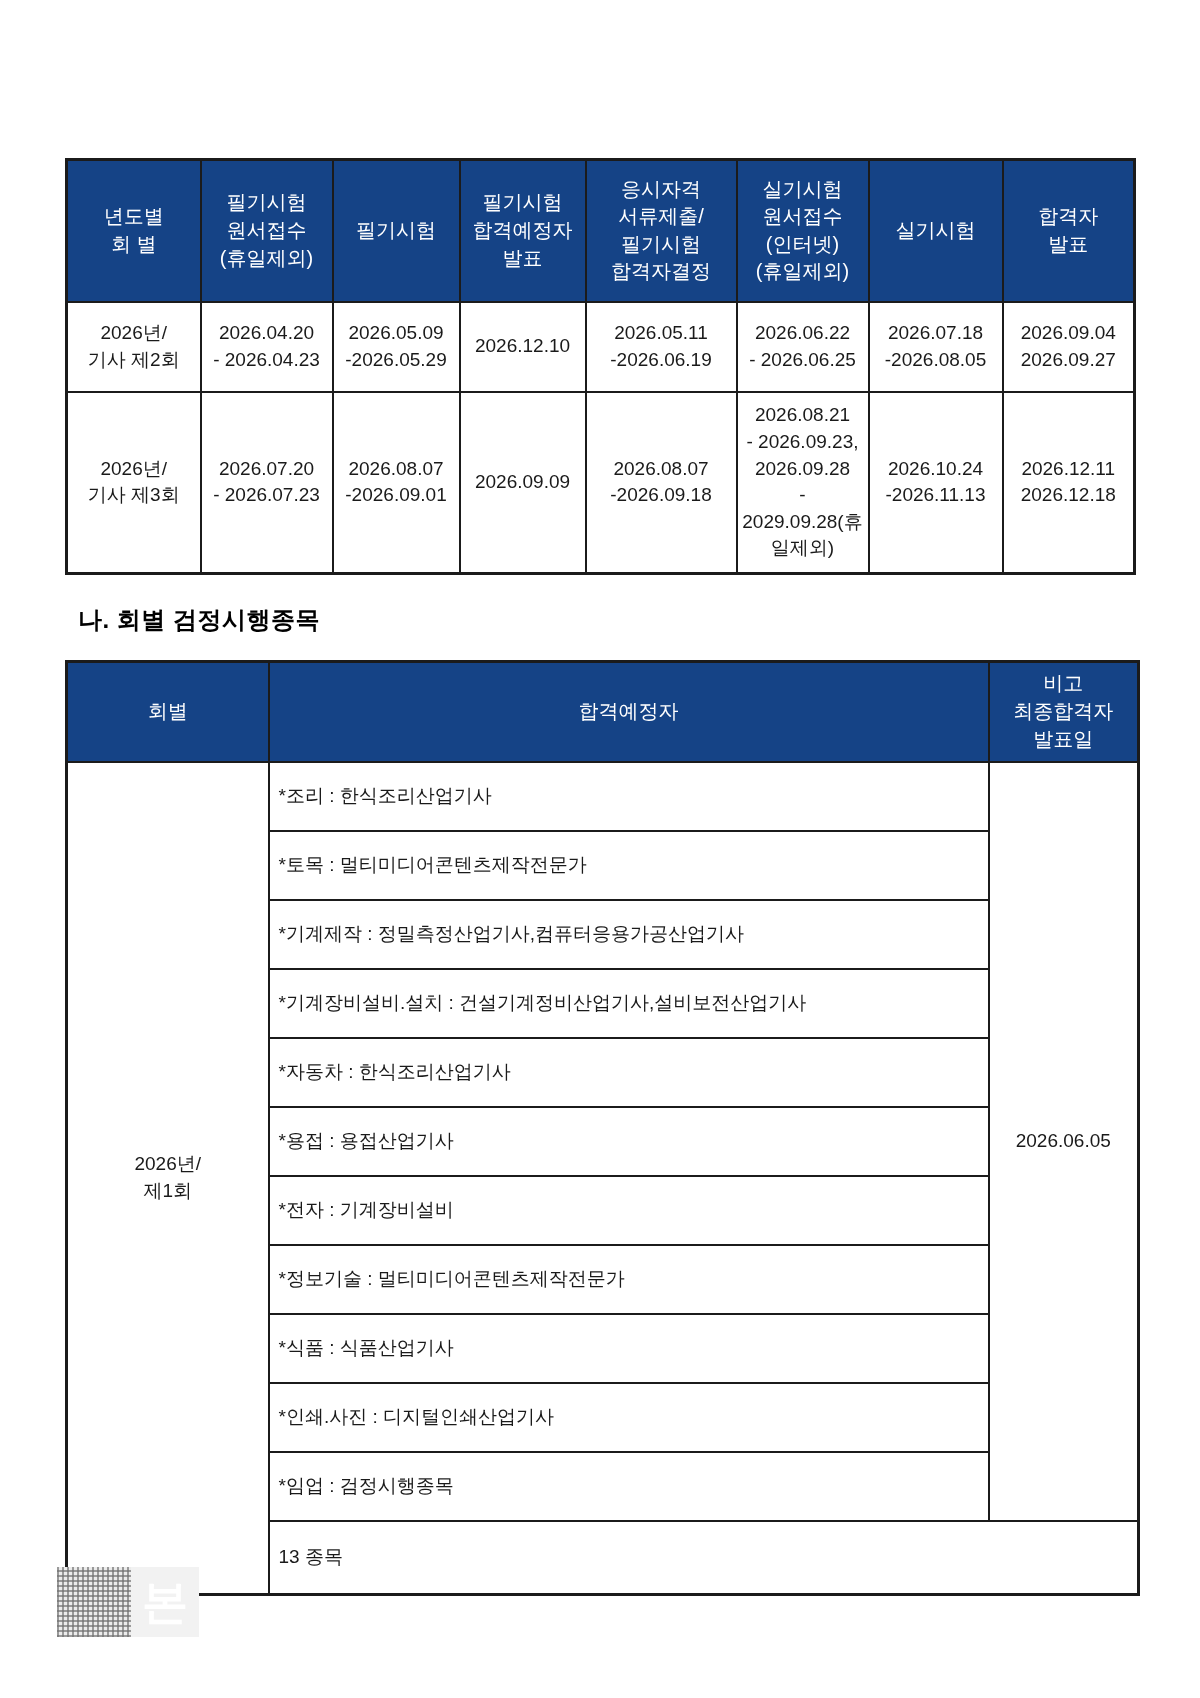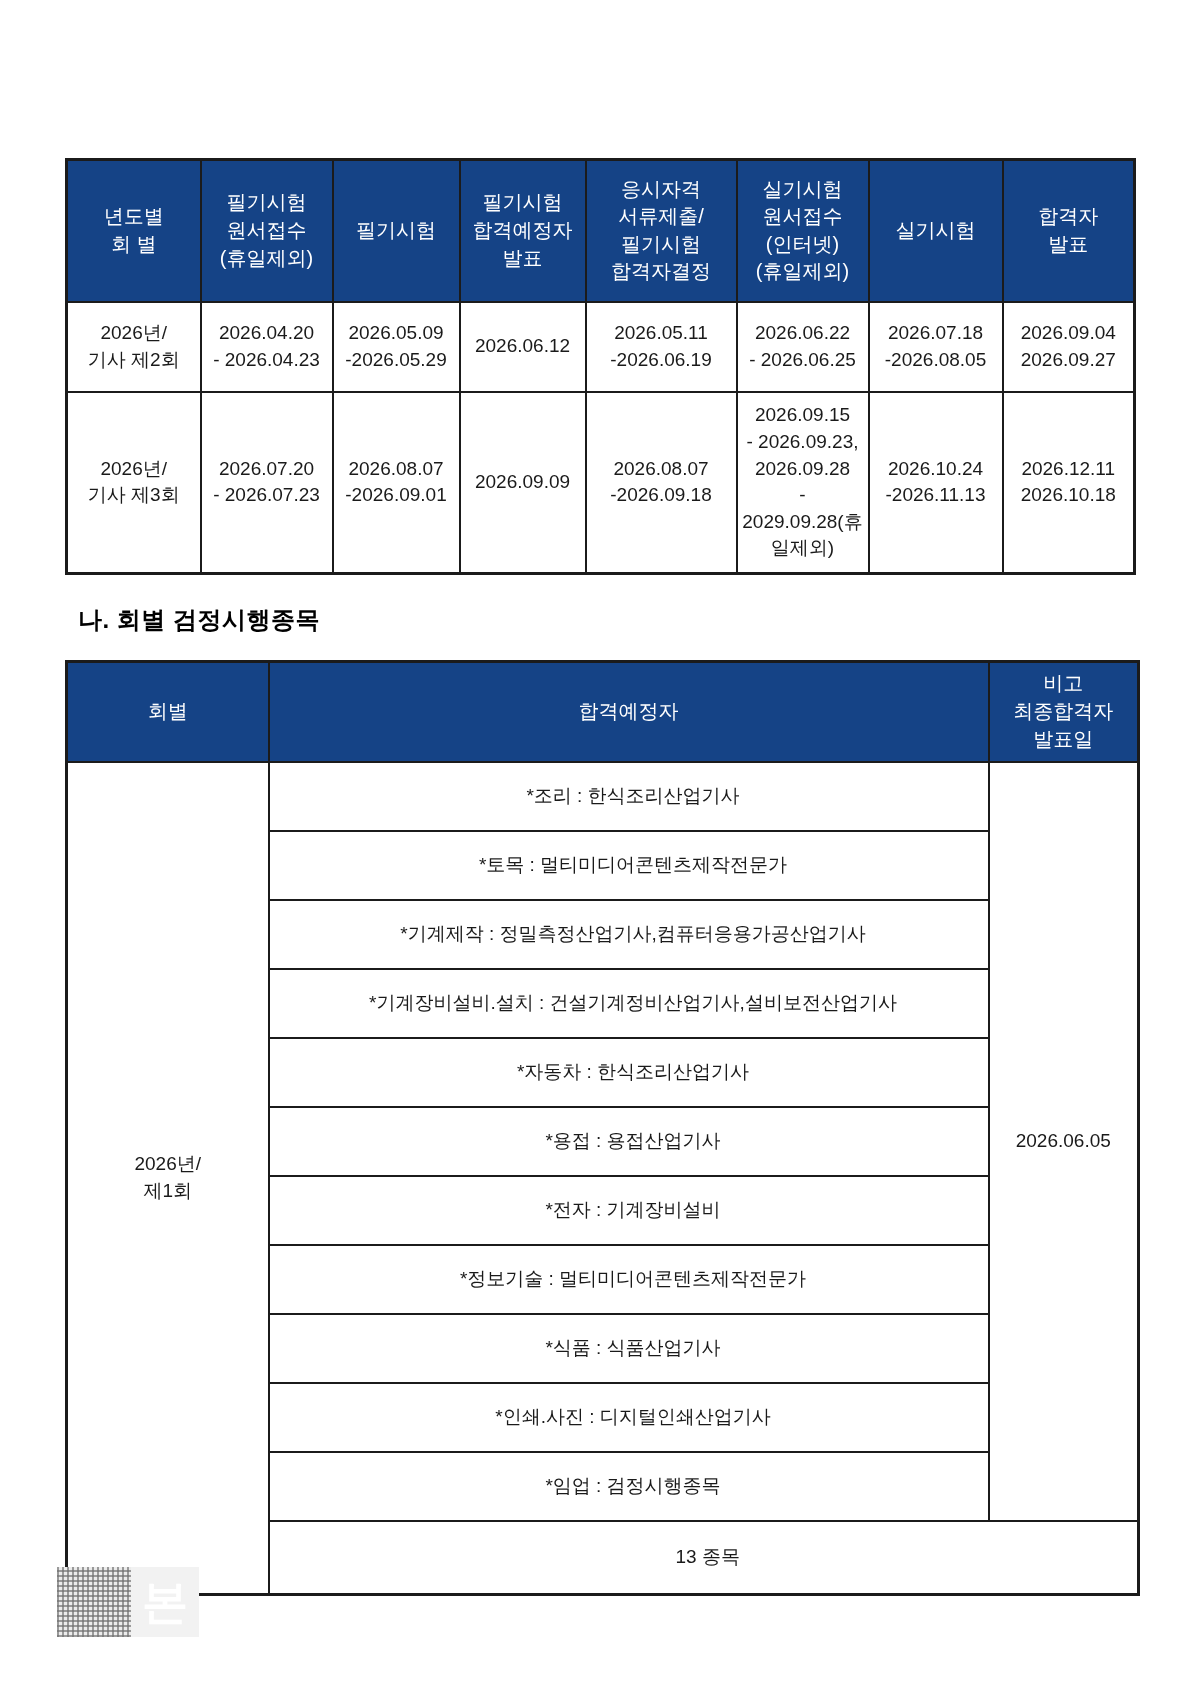--- a/index.html
+++ b/index.html
@@ -7,21 +7,21 @@
     width:1200px;height:1698px;background:#ffffff;position:relative;
     font-family:"Liberation Sans","DejaVu Sans",sans-serif;color:#1a1a1a;
   }
   table{border-collapse:collapse;table-layout:fixed;position:absolute;}
   td,th{border:2px solid #1b1b1b;padding:0;vertical-align:middle;
         white-space:pre-line;overflow:hidden;}
   .tbl{border:3px solid #1b1b1b;}
   .hd{background:#154386;color:#ffffff;font-size:20px;line-height:1.38;
       text-align:center;font-weight:normal;}
   .c{font-size:19px;line-height:1.4;text-align:center;}
-  .l{font-size:19px;line-height:1.35;text-align:center;padding-left:9px;}
+  .l{font-size:19px;line-height:1.35;text-align:left;padding-left:9px;}
   #schedule-table{left:65px;top:158px;width:1068px;}
   #schedule-table tr.hrow{height:142px;}
   #schedule-table tr.r1{height:90px;}
   #schedule-table tr.r2{height:182px;}
   #section-title{
     position:absolute;left:78px;top:604px;font-size:24px;font-weight:bold;
     color:#000;letter-spacing:0.5px;
   }
   #subjects-table{left:65px;top:660px;width:1072px;}
   #subjects-table tr.hrow{height:100px;}
@@ -79,50 +79,50 @@
     <th class="hd">합격자
 발표</th>
   </tr>
   <tr class="r1">
     <td class="c">2026년/
 기사 제2회</td>
     <td class="c">2026.04.20
 - 2026.04.23</td>
     <td class="c">2026.05.09
 -2026.05.29</td>
-    <td class="c">2026.06.12</td>
+    <td class="c">2026.12.10</td>
     <td class="c">2026.05.11
 -2026.06.19</td>
     <td class="c">2026.06.22
 - 2026.06.25</td>
     <td class="c">2026.07.18
 -2026.08.05</td>
     <td class="c">2026.09.04
 2026.09.27</td>
   </tr>
   <tr class="r2">
     <td class="c">2026년/
 기사 제3회</td>
     <td class="c">2026.07.20
 - 2026.07.23</td>
     <td class="c">2026.08.07
 -2026.09.01</td>
     <td class="c">2026.09.09</td>
     <td class="c">2026.08.07
 -2026.09.18</td>
-    <td class="c">2026.09.15
+    <td class="c">2026.08.21
 - 2026.09.23,
 2026.09.28
 -
 2029.09.28(휴
 일제외)</td>
     <td class="c">2026.10.24
 -2026.11.13</td>
     <td class="c">2026.12.11
-2026.10.18</td>
+2026.12.18</td>
   </tr>
 </tbody>
   </table>
 
 <div id="section-title">나. 회별 검정시행종목</div>
 
 <table id="subjects-table" class="tbl">
   <colgroup>
     <col style="width:202px">
       <col style="width:720px">

